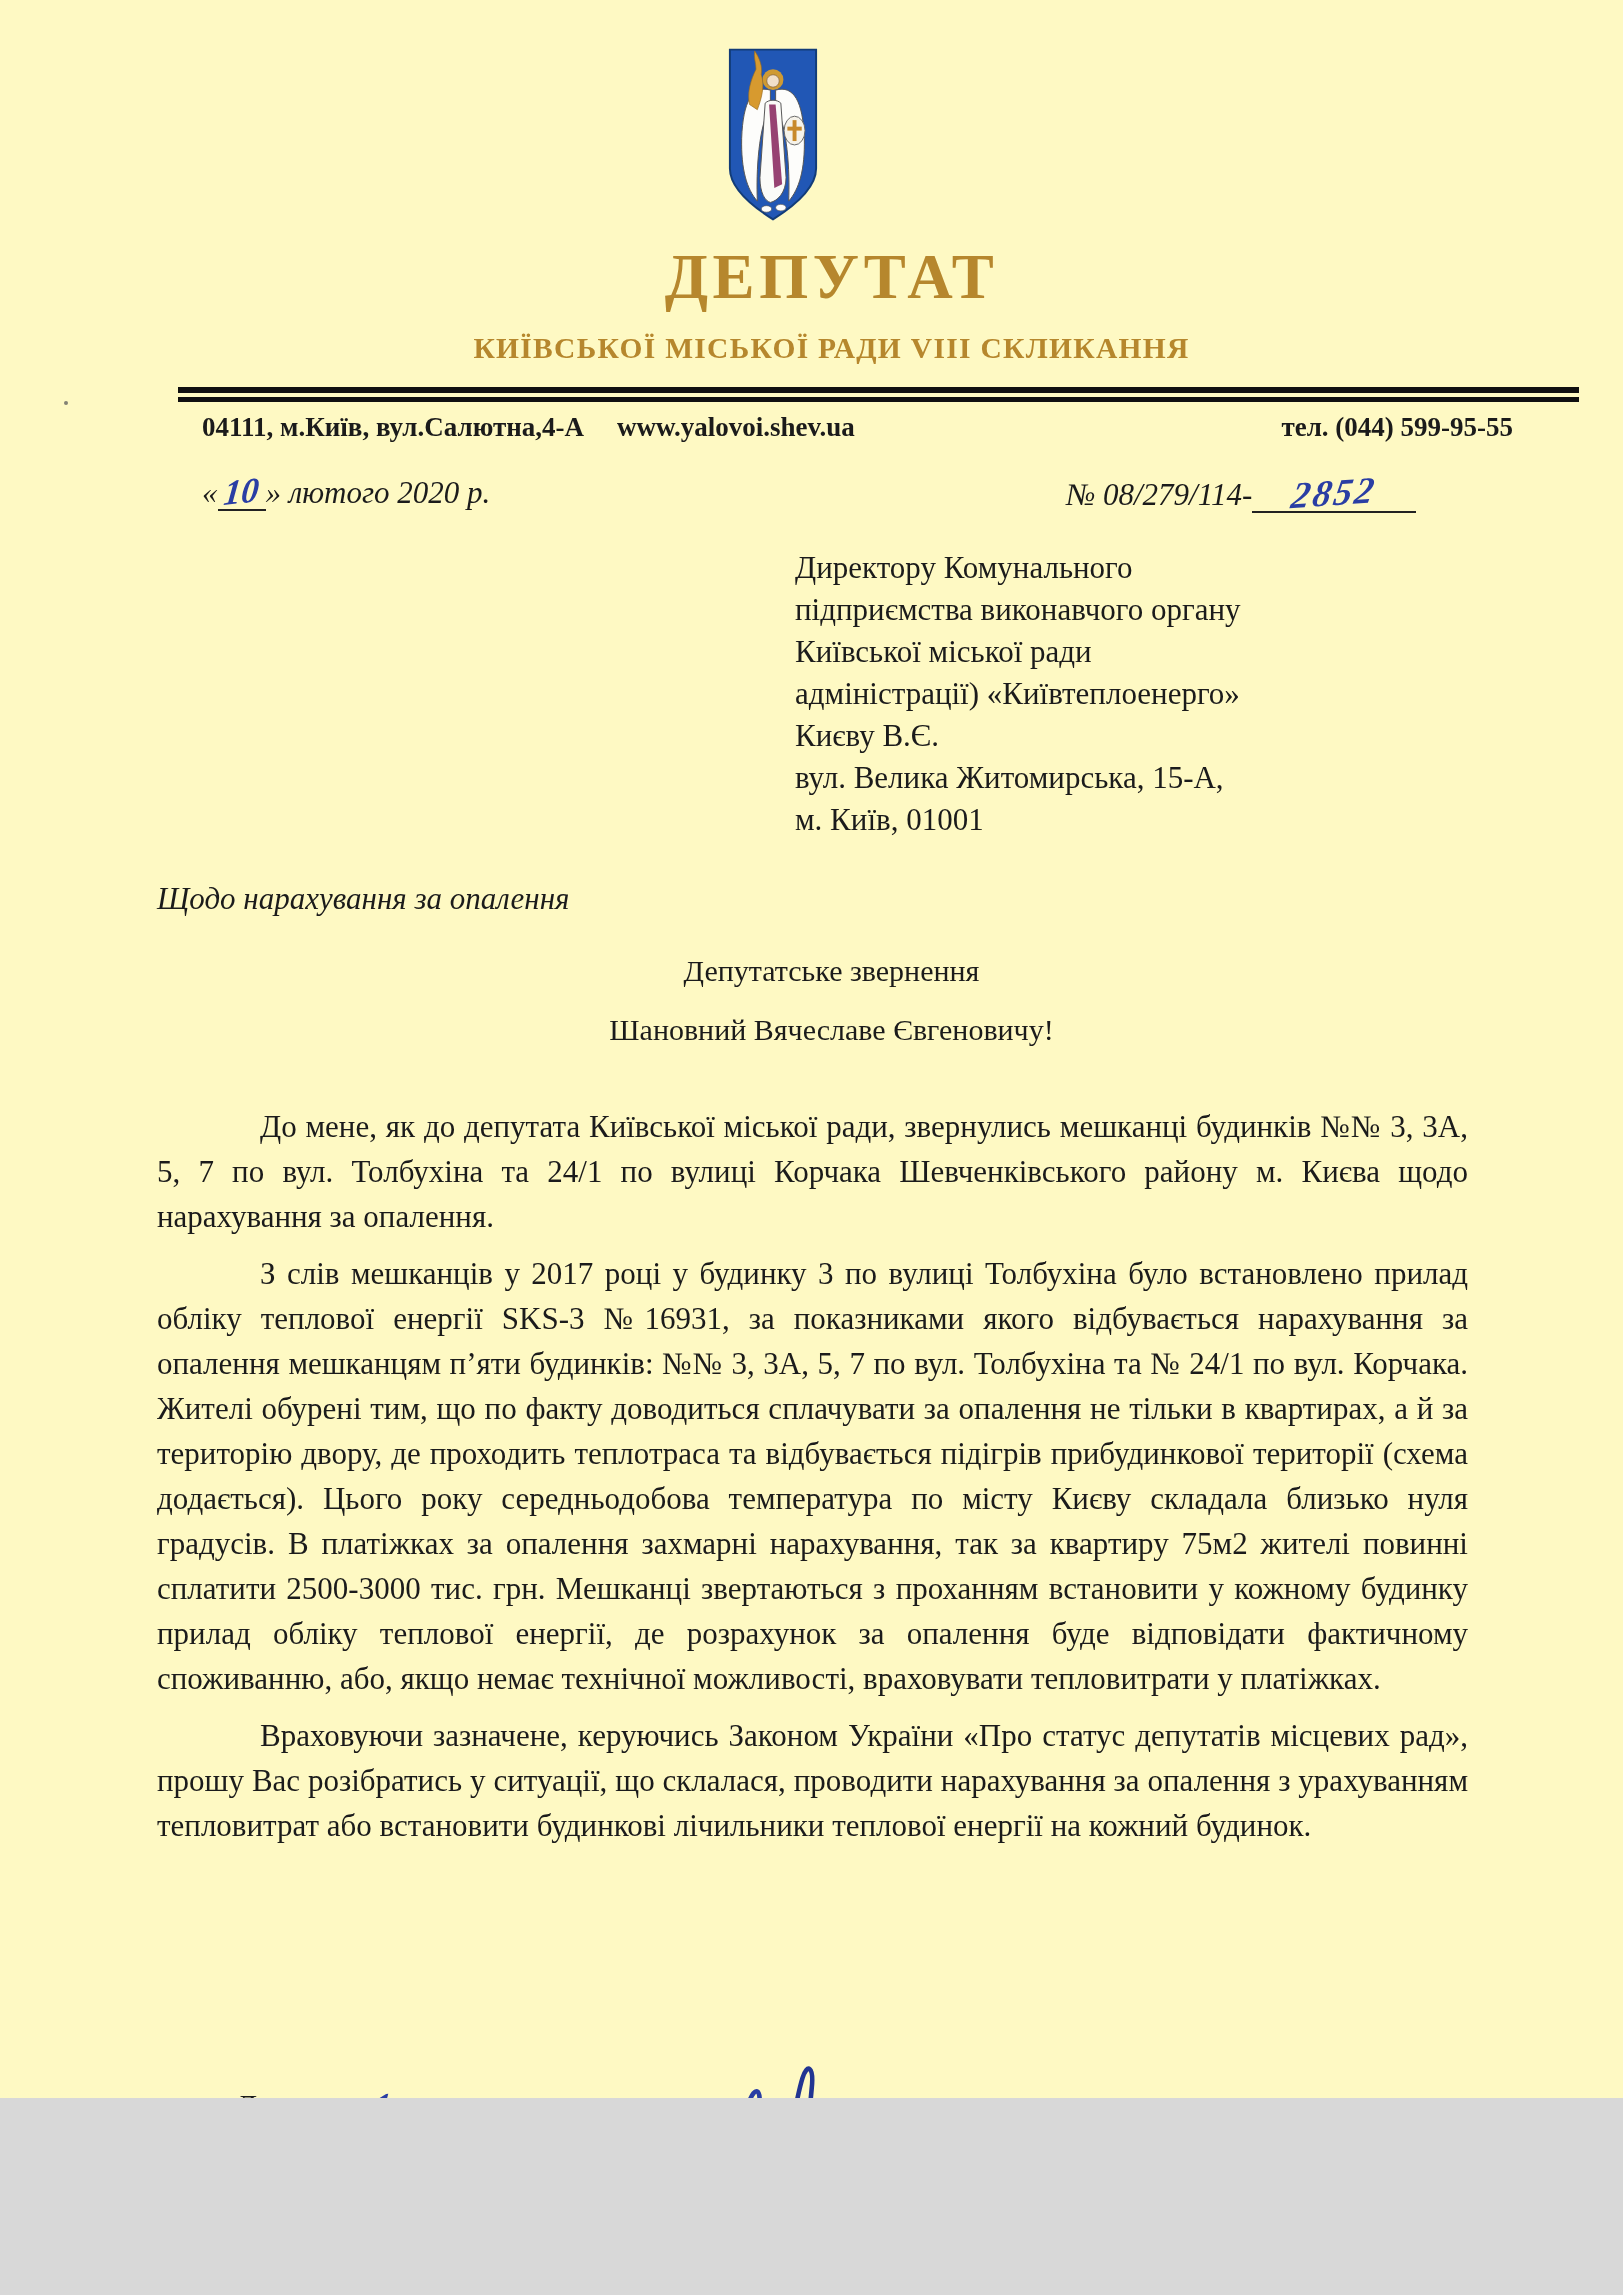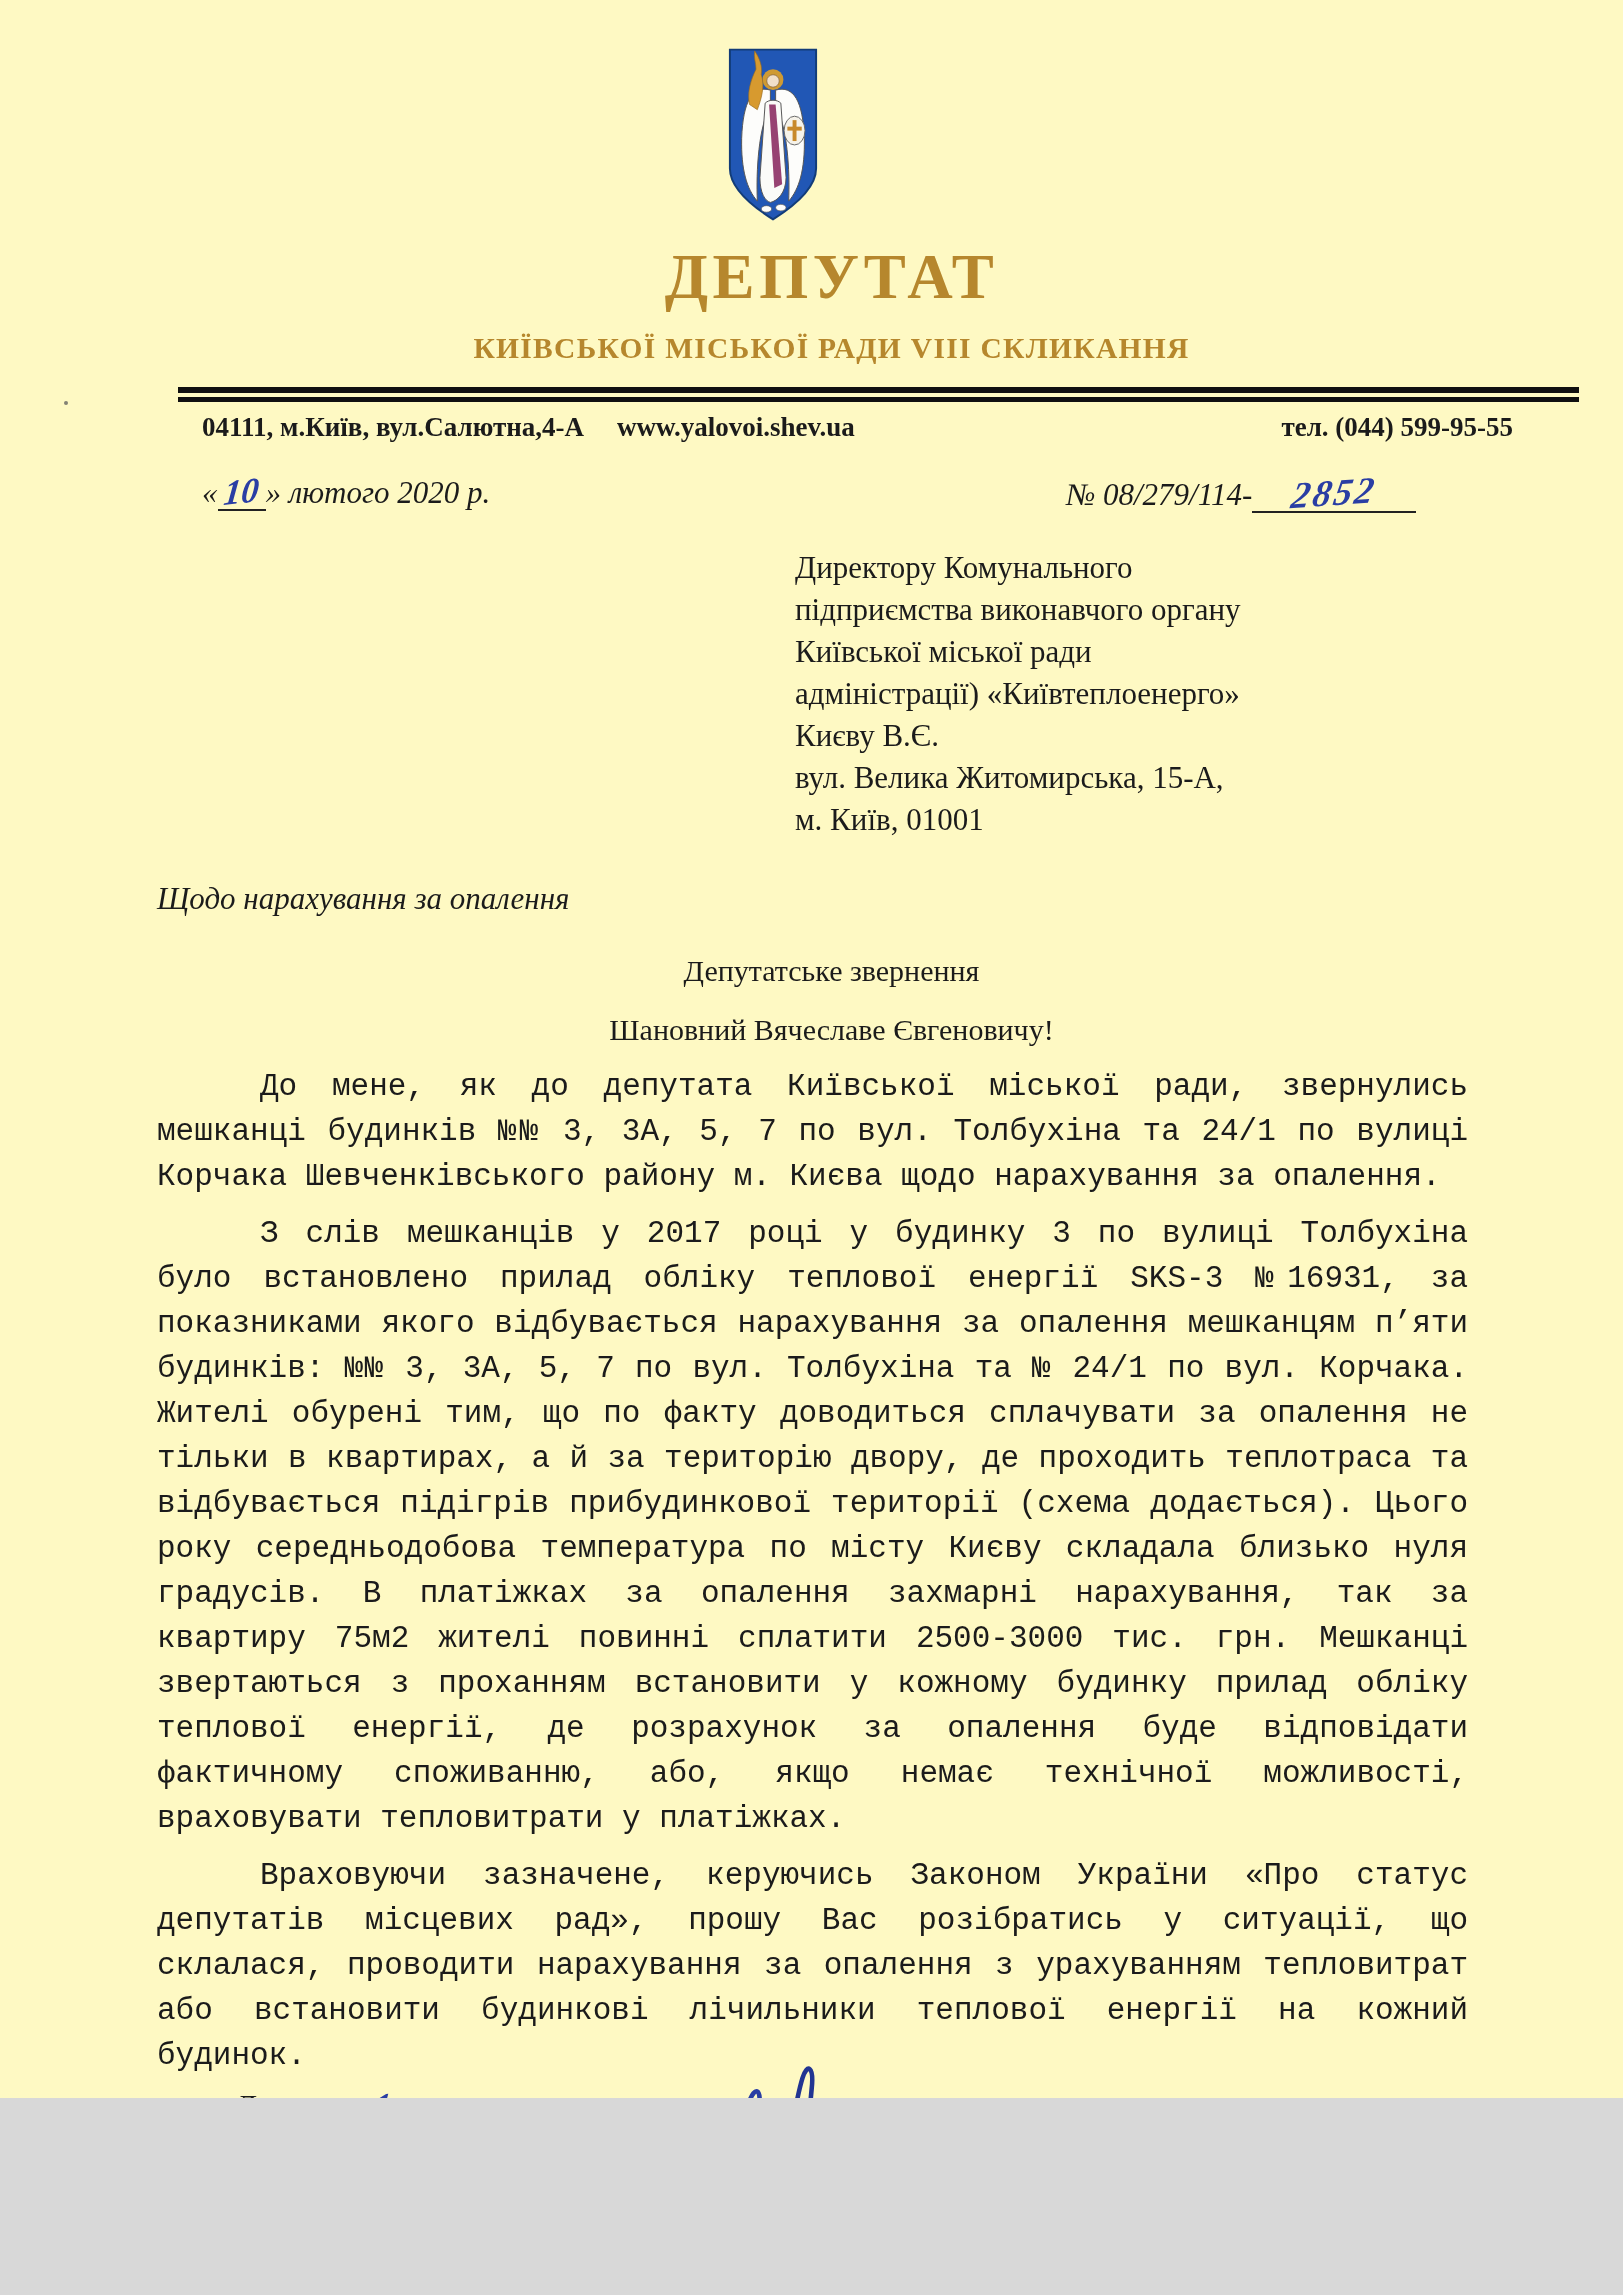--- a/index.html
+++ b/index.html
@@ -80,21 +80,21 @@
     <span class="line">Києву В.Є.</span>
     <span class="line">вул. Велика Житомирська, 15-А,</span>
     <span class="line">м. Київ, 01001</span>
   </div>
 
   <div class="abs subject" style="left:157px;top:881px;">Щодо нарахування за опалення</div>
 
   <div class="center-col heading" style="top:954px;">Депутатське звернення</div>
   <div class="center-col heading" style="top:1013px;">Шановний Вячеславе Євгеновичу!</div>
 
-  <div class="abs bodyflow" style="left:157px;top:1064px;font-family:Liberation Mono, monospace;">
+  <div class="abs bodyflow" style="left:157px;top:1104px;">
     <p>До мене, як до депутата Київської міської ради, звернулись мешканці будинків №№ 3, 3А, 5, 7 по вул. Толбухіна та 24/1 по вулиці Корчака Шевченківського району м. Києва щодо нарахування за опалення.</p>
     <p>З слів мешканців у 2017 році у будинку 3 по вулиці Толбухіна було встановлено прилад обліку теплової енергії SKS-3 №16931, за показниками якого відбувається нарахування за опалення мешканцям п’яти будинків: №№ 3, 3А, 5, 7 по вул. Толбухіна та № 24/1 по вул. Корчака. Жителі обурені тим, що по факту доводиться сплачувати за опалення не тільки в квартирах, а й за територію двору, де проходить теплотраса та відбувається підігрів прибудинкової території (схема додається). Цього року середньодобова температура по місту Києву складала близько нуля градусів. В платіжках за опалення захмарні нарахування, так за квартиру 75м2 жителі повинні сплатити 2500-3000 тис. грн. Мешканці звертаються з проханням встановити у кожному будинку прилад обліку теплової енергії, де розрахунок за опалення буде відповідати фактичному споживанню, або, якщо немає технічної можливості, враховувати тепловитрати у платіжках.</p>
     <p>Враховуючи зазначене, керуючись Законом України «Про статус депутатів місцевих рад», прошу Вас розібратись у ситуації, що склалася, проводити нарахування за опалення з урахуванням тепловитрат або встановити будинкові лічильники теплової енергії на кожний будинок.</p>
   </div>
 
   <div class="abs plain" style="left:236px;top:2089px;">
     <span>Додаток:</span><span class="uline" style="min-width:46px;text-align:center;"><span class="hand" style="font-size:34px;">1</span></span><span>арк.</span>
   </div>
 
   <div class="abs plain" style="left:228px;top:2172px;">З повагою</div>

